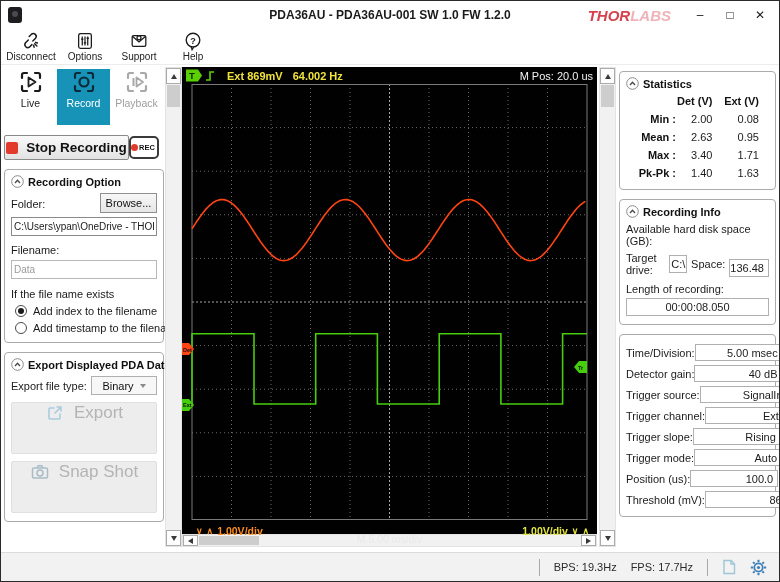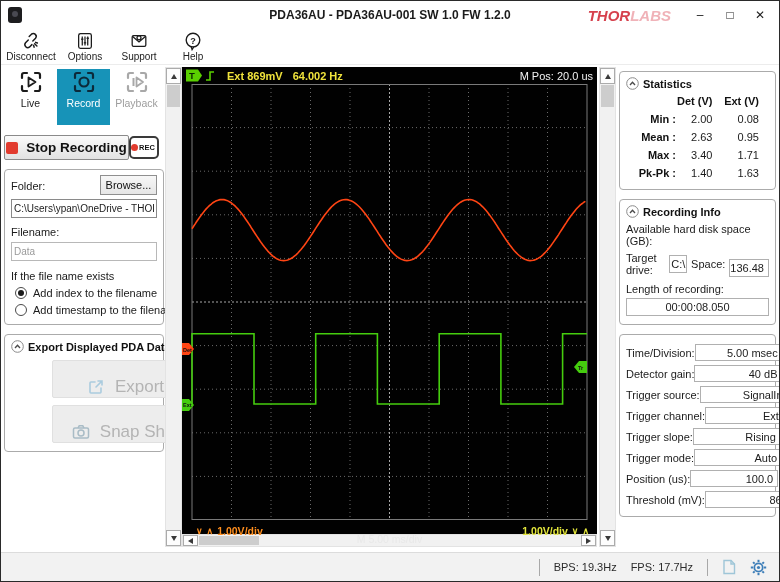--- a/index.html
+++ b/index.html
@@ -59,21 +59,21 @@
   .text-input.dim { color:#9a9a9a; border-color:#b8b8b8; }
   .radio-row { display:flex; align-items:center; gap:6px; margin:5px 0 0 4px; }
   .radio { width:12px; height:12px; border:1px solid #4a4a4a; border-radius:50%; position:relative; flex:0 0 auto; background:#fff; }
   .radio.checked::after { content:""; position:absolute; left:2px; top:2px; width:6px; height:6px; border-radius:50%; background:#1b1b1b; }
   .radio-label { font-size:11px; color:#1b1b1b; white-space:nowrap; }
 
   .export-type-row { display:flex; align-items:center; justify-content:space-between; margin-bottom:6px; }
   .select-box { width:66px; height:19px; border:1px solid #b0b0b0; background:#f7f7f7; display:flex; align-items:center; justify-content:center; gap:6px; }
   .select-box .val { font-size:11px; color:#111; }
   .select-box .chev { width:0; height:0; border-left:3px solid transparent; border-right:3px solid transparent; border-top:4px solid #8a8a8a; }
-  .big-btn { width:100%; height:38px; margin-top:7px; background:#ededed; border:1px solid #e0e0e0; border-radius:2px; display:flex; align-items:flex-end; justify-content:center; gap:9px;margin-left:41px; }
+  .big-btn { width:100%; height:52px; margin-top:7px; background:#ededed; border:1px solid #e0e0e0; border-radius:2px; display:flex; align-items:flex-start; justify-content:center; gap:9px; }
   .big-btn .blabel { font-size:17px; color:#b4b4b4; }
 
   
   .vscroll { width:17px; flex:0 0 auto; margin-top:2px; height:480px; background:#f1f1f1; border:1px solid #e3e3e3; display:flex; flex-direction:column; align-items:center; }
   .scroll-btn-v { width:15px; height:16px; background:#fdfdfd; border:1px solid #ababab; display:flex; align-items:center; justify-content:center; flex:0 0 auto; }
   .vthumb { width:13px; height:22px; background:#cdcdcd; margin-top:1px; }
   .vspacer { flex:1 1 auto; }
   .tri-up { width:0; height:0; border-left:3.5px solid transparent; border-right:3.5px solid transparent; border-bottom:5px solid #3a3a3a; }
   .tri-down { width:0; height:0; border-left:3.5px solid transparent; border-right:3.5px solid transparent; border-top:5px solid #3a3a3a; }
   .tri-left { width:0; height:0; border-top:3.5px solid transparent; border-bottom:3.5px solid transparent; border-right:5px solid #3a3a3a; }
@@ -225,20 +225,27 @@
           <span class="sq"></span>
           <span class="stxt">Stop Recording</span>
         </div>
         <div class="rec-btn">
           <span class="dot"></span>
           <span class="rtxt">REC</span>
         </div>
       </div>
 
       <div class="groupbox">
+        <div class="gb-header">
+          <svg class="collapse-icon" viewBox="0 0 13 13">
+            <circle cx="6.5" cy="6.5" r="5.8" fill="none" stroke="#8a8a8a" stroke-width="1"></circle>
+            <path d="M4 8 L6.5 5.2 L9 8" fill="none" stroke="#4a4a4a" stroke-width="1.3"></path>
+          </svg>
+          <span class="gb-title">Recording Option</span>
+        </div>
         <div class="folder-row">
           <span class="field-label">Folder:</span>
           <span class="browse-btn">Browse...</span>
         </div>
         <input class="text-input" style="margin-top: 4px;" readonly="" value="C:\Users\ypan\OneDrive - THORLABS">
         <div class="field-label" style="margin-top:8px;">Filename:</div>
         <input class="text-input dim" readonly="" value="Data" style="">
         <div class="field-label" style="margin-top:9px;">If the file name exists</div>
         <div class="radio-row">
           <span class="radio checked"></span>
@@ -250,20 +257,27 @@
         </div>
       </div>
 
       <div class="groupbox">
         <div class="gb-header">
           <svg class="collapse-icon" viewBox="0 0 13 13">
             <circle cx="6.5" cy="6.5" r="5.8" fill="none" stroke="#8a8a8a" stroke-width="1"></circle>
             <path d="M4 8 L6.5 5.2 L9 8" fill="none" stroke="#4a4a4a" stroke-width="1.3"></path>
           </svg>
           <span class="gb-title">Export Displayed PDA Data</span>
+        </div>
+        <div class="export-type-row">
+          <span class="field-label">Export file type:</span>
+          <span class="select-box">
+            <span class="val">Binary</span>
+            <span class="chev"></span>
+          </span>
         </div>
         <div class="big-btn">
           <svg width="20" height="20" viewBox="0 0 20 20">
             <g fill="none" stroke="#aacbde" stroke-width="1.6" stroke-linecap="round">
               <path d="M9 5 H5 Q4 5 4 6 V15 Q4 16 5 16 H14 Q15 16 15 15 V11"></path>
               <path d="M10 10 L16 4 M12 4 h4 v4"></path>
             </g>
           </svg>
           <span class="blabel">Export</span>
         </div>

